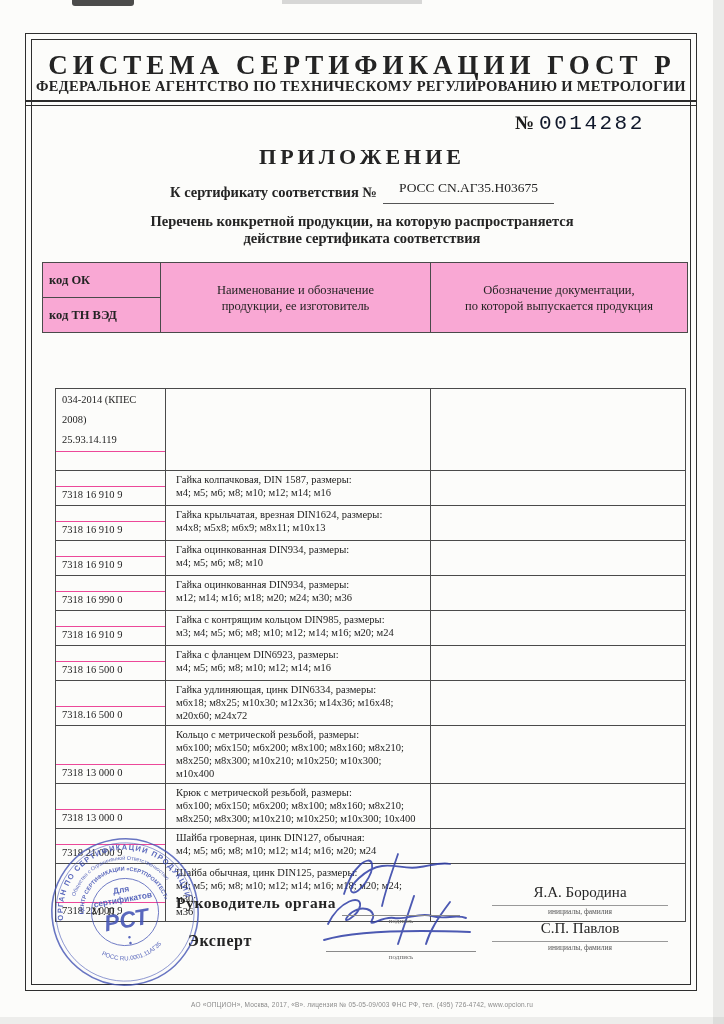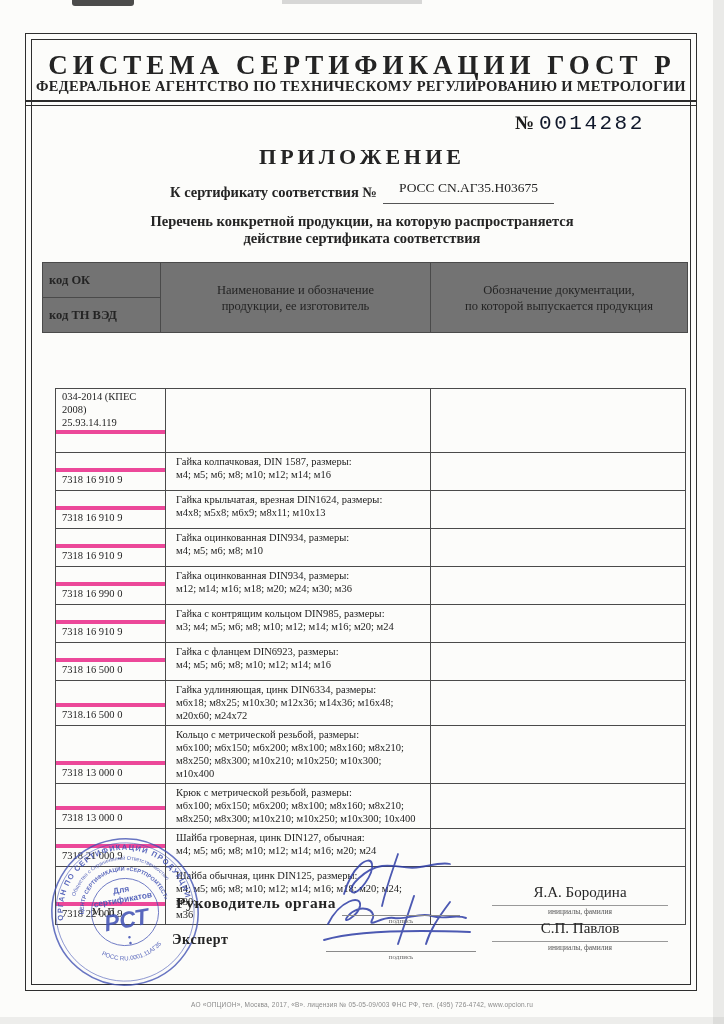--- a/index.html
+++ b/index.html
@@ -35,46 +35,46 @@
   .cert-line { position:absolute; left:0; right:0; top:184px; text-align:center; font-size:14.5px; }
   .cert-label { font-weight:bold; }
   .cert-value { display:inline-block; border-bottom:1px solid #555; padding:0 16px 2px; margin-left:6px; }
   .cert-value > span { display:inline-block; transform:translateY(-5px); font-size:13.5px; }
   .scope-text { position:absolute; left:0; right:0; top:213px; text-align:center;
     font-size:14.5px; font-weight:bold; line-height:17px; white-space:pre-line; }
 
   
   .htable { position:absolute; left:42px; top:262px; width:646px; height:71px;
     border:1.5px solid #4a4a4a; display:grid; grid-template-columns:118px 270px 1fr;
-    box-sizing:border-box; background:#737373; }
+    box-sizing:border-box; background:#f9a8d4; }
   .hc1 { border-right:1px solid #4a4a4a; display:flex; flex-direction:column; }
   .hc1 > div { flex:1; display:flex; align-items:center; padding:2px 6px; font-size:12.5px; font-weight:bold; }
   .hc1-top { border-bottom:1px solid #4a4a4a; }
   .hc2 { border-right:1px solid #4a4a4a; }
   .hc2, .hc3 { display:flex; align-items:center; justify-content:center; text-align:center;
     font-size:12.5px; font-weight:normal; white-space:pre-line; line-height:16px; padding:2px 8px; }
 
   
   .btable { position:absolute; left:55px; top:388px; width:631px;
     border:1.5px solid #4a4a4a; box-sizing:border-box; background:#fcfcfa; }
   .trow { display:grid; grid-template-columns:110px 265px 1fr; border-bottom:1px solid #4a4a4a; }
   .trow:last-child { border-bottom:none; }
   .code-cell { border-right:1px solid #4a4a4a; display:flex; flex-direction:column; }
-  .half-a { flex:1; min-height:13px; border-bottom:4px solid #ec4899; padding:1px 6px;
-    font-size:10.5px; line-height:13px; white-space:pre-line;font-family:Liberation Serif, serif; }
+  .half-a { flex:1; min-height:13px; border-bottom:1px solid #ec4899; padding:1px 6px;
+    font-size:10.5px; line-height:20px; white-space:pre-line;font-family:Liberation Serif, serif; }
   .half-b { min-height:15px; padding:1px 6px 2px; font-size:10.5px; line-height:13px; }
   .desc-cell { border-right:1px solid #4a4a4a; padding:2px 8px 3px 10px;
     font-size:10.5px; line-height:13px; white-space:pre-line; }
   .doc-cell { min-width:0; }
 
   
   .stamp-wrap { position:absolute; left:46px; top:833px; width:158px; height:158px; transform:rotate(-10deg); }
   .mp-label { position:absolute; left:92px; top:906px; font-size:10px; letter-spacing:2px; color:#1a1a1a; }
   .head-label { position:absolute; left:176px; top:894px; font-size:15.5px; font-weight:bold; letter-spacing:.6px; }
-  .expert-label { position:absolute; left:172px; top:932px; font-size:14px; font-weight:bold; letter-spacing:.6px; }
+  .expert-label { position:absolute; left:188px; top:932px; font-size:16px; font-weight:bold; letter-spacing:.6px; }
 
   .sig-svg-1 { position:absolute; left:336px; top:850px; }
   .sig-svg-2 { position:absolute; left:318px; top:890px; }
   .sig-line-1 { position:absolute; left:342px; top:915px; width:118px; height:0; border-top:1px solid #8a8a8a; }
   .sig-cap-1  { position:absolute; left:342px; top:917px; width:118px; text-align:center; font-size:7px; color:#666; }
   .sig-line-2 { position:absolute; left:326px; top:951px; width:150px; height:0; border-top:1px solid #8a8a8a; }
   .sig-cap-2  { position:absolute; left:326px; top:953px; width:150px; text-align:center; font-size:7px; color:#666; }
 
   .name-head   { position:absolute; left:492px; top:884px; width:176px; text-align:center; font-size:15px; }
   .name-head-line { position:absolute; left:492px; top:905px; width:176px; height:0; border-top:1px solid #999; }

